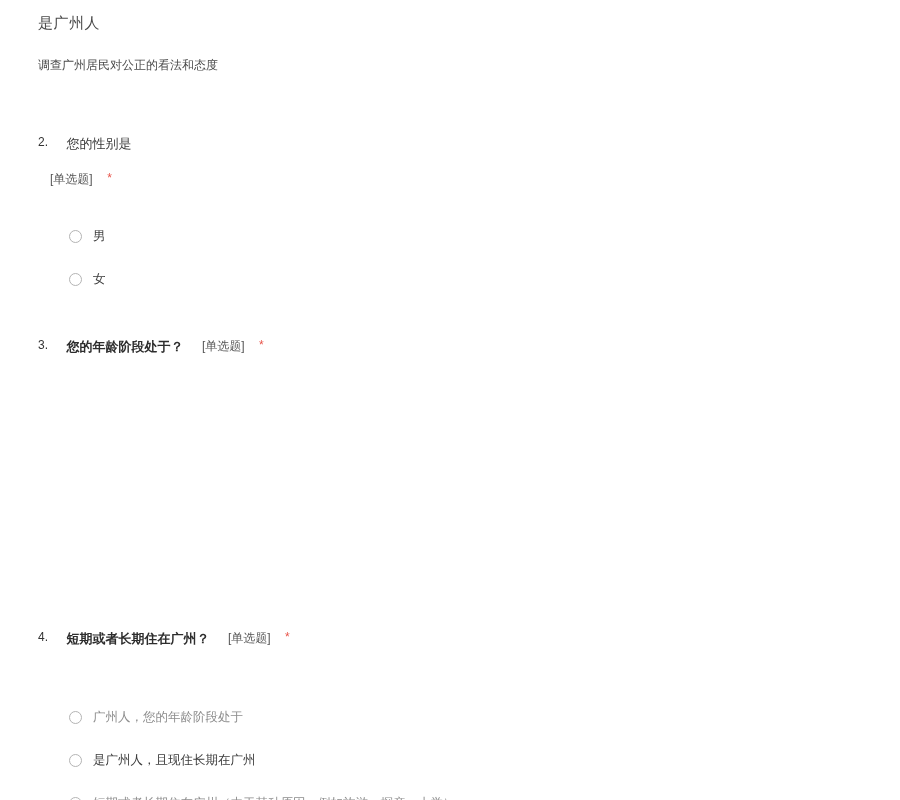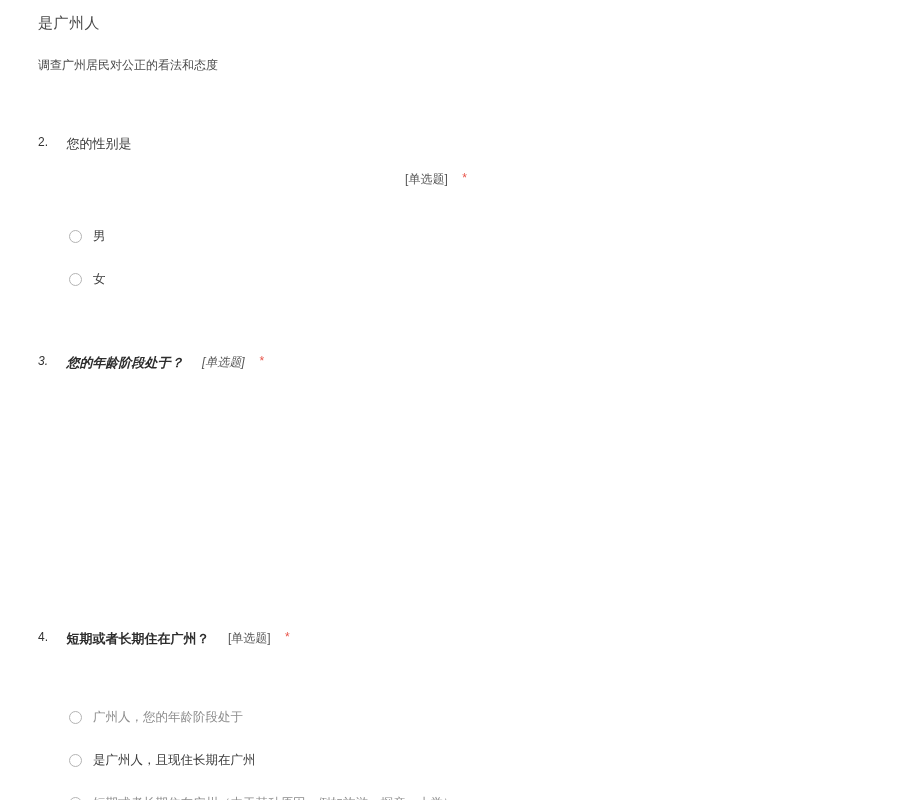--- a/index.html
+++ b/index.html
@@ -67,24 +67,23 @@
     margin-left: 14px;
     vertical-align: top;
   }
   .q-req {
     color: #e8544a;
     font-size: 12px;
     margin-left: 10px;
     vertical-align: top;
   }
   .q-subline {
-    padding-left: 40px;
+    padding-left: 50px;
     margin-top: 14px;
     white-space: nowrap;
-    text-align: center;
   }
   .q-subline .q-type { margin-left: 0; }
   .options {
     margin-top: 26px;
   }
   .option {
     display: flex;
     align-items: center;
     height: 43px;
     padding-left: 69px;
@@ -131,21 +130,21 @@
         <span class="radio"></span>
         <span class="opt-label">男</span>
       </div>
       <div class="option">
         <span class="radio"></span>
         <span class="opt-label">女</span>
       </div>
     </div>
   </div>
 
-  <div class="question" style="top:354px;font-style:italic;">
+  <div class="question" style="top:338px;">
     <div class="q-head">
       <span class="q-num">3.</span>
       <span class="q-text">您的年龄阶段处于？</span>
       <span class="q-type">[单选题]</span>
       <span class="q-req">*</span>
     </div>
   </div>
 
   <div class="question" style="top:630px;">
     <div class="q-head">

